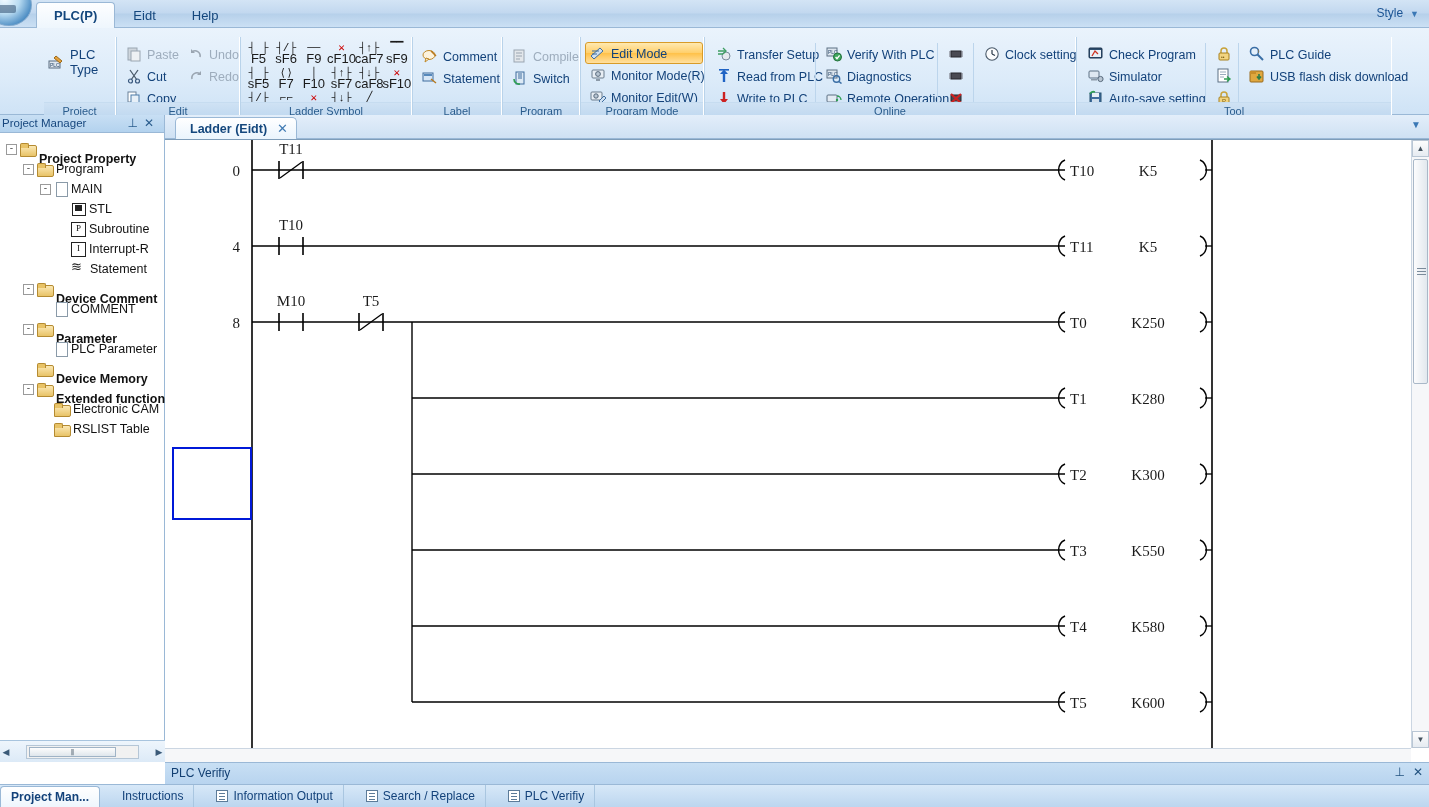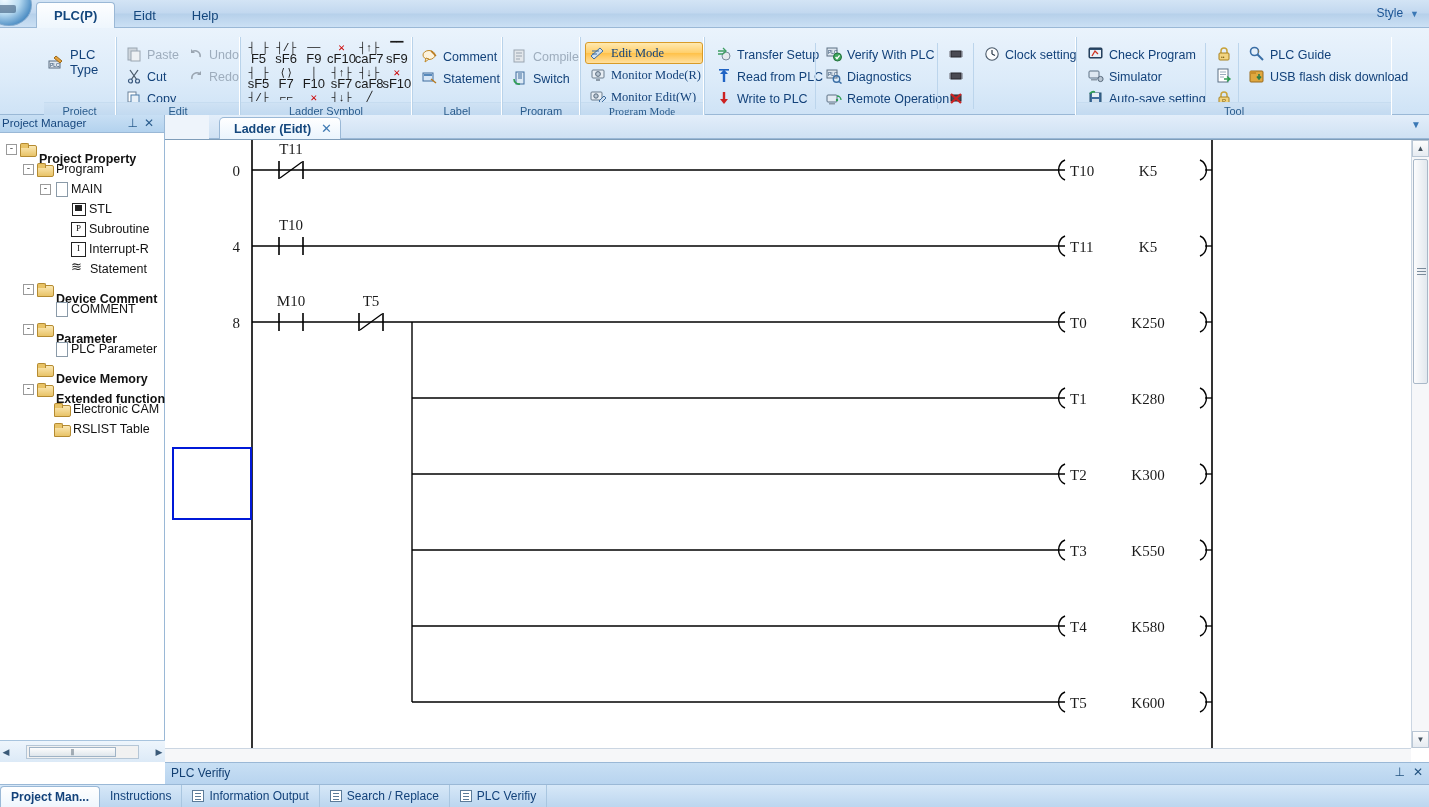--- a/index.html
+++ b/index.html
@@ -168,21 +168,20 @@
 
   
   .docarea {
     position: absolute; left: 165px; top: 115px; right: 0; bottom: 45px;
     background: #eef4fb;
   }
   .tabstrip {
     position: relative; height: 24px;
     background: linear-gradient(to bottom,#e3eefa,#cfe1f3);
     border-bottom: 1px solid #9ab8d6;
-    margin-left: 44px;
   }
   .doctab {
     position:absolute; left: 10px; top: 2px; height: 22px; display:flex; align-items:center;
     padding: 0 8px 0 14px; background: linear-gradient(to bottom,#ffffff,#eaf4fd);
     border:1px solid #9ab8d6; border-bottom:none; border-radius: 5px 5px 0 0;
     font-size: 12.5px; font-weight: bold; color:#14477d; cursor: default;
   }
   .doctab .x { margin-left: 10px; color:#3f7ab3; font-size: 13px; font-weight: normal; cursor:pointer; }
   .tabstrip .dropdown {
     position:absolute; right: 8px; top: 4px; color:#3a78b5; font-size: 10px; cursor:default;
@@ -235,21 +234,21 @@
   }
   .outpanel .ptitle {
     position:absolute; left:6px; top:3px; font-size:12px; color:#123f72;
   }
   .outpanel .tools { position:absolute; right:6px; top:2px; color:#22527f; font-size:12px; }
   .outpanel .tools span { margin-left: 8px; cursor:default; }
 
   .bottombar {
     position:absolute; left:0; right:0; bottom:0; height:23px;
     background: linear-gradient(to bottom,#d7e8f8,#bcd6ef);
-    border-top:1px solid #9ab8d6; display:flex; align-items:stretch;
+    border-top:1px solid #9ab8d6; display:flex; align-items:stretch;gap:12px;
   }
   .btab {
     display:flex; align-items:center; gap:5px; padding: 0 10px;
     font-size:12px; color:#13427a; cursor:default; border-right:1px solid #a9c6e0;
   }
   .btab.active {
     background: linear-gradient(to bottom,#ffffff,#eef6fd);
     border-top:1px solid #9ab8d6; border-left:1px solid #9ab8d6; border-right:1px solid #9ab8d6;
     border-radius: 4px 4px 0 0; font-weight: bold; margin-top:1px;
   }
@@ -473,21 +472,21 @@
               <path d="M6 4 h4 M6 6 h4 M6 8 h4" stroke="#3f6d9e"></path>
               <path d="M2 9 A5 5 0 0 0 8 14" stroke="#2e9e52" fill="none" stroke-width="1.6"></path>
             </svg>
           </span>
           <span>Switch</span>
         </div>
       </div>
       <div class="gtitle">Program</div>
     </div>
 
-    <div class="rgroup" style="left:536px; width:124px;font-family:Liberation Serif, serif;">
+    <div class="rgroup" style="left:536px; width:124px;">
       <div class="gbody" style="padding:3px 0 0 4px;">
         <div class="rbtn sel">
           <span class="ico">
             <svg width="16" height="16" viewBox="0 0 16 16">
               <path d="M1 11 L10 3 L13 6 L4 14 Z" fill="#cfe0f1" stroke="#3f6d9e"></path>
               <path d="M2 6 h7 M2 9 h5" stroke="#3f6d9e"></path>
             </svg>
           </span>
           <span>Edit Mode</span>
         </div>
@@ -618,20 +617,21 @@
             <span class="ico">
               <svg width="16" height="16" viewBox="0 0 16 16">
                 <circle cx="8" cy="8" r="6.2" fill="#fbfcfd" stroke="#4a5a6a" stroke-width="1.1"></circle>
                 <path d="M8 8 L8 4 M8 8 L11 9.5" stroke="#2a3a4a" stroke-width="1.2"></path>
               </svg>
             </span>
             <span>Clock setting</span>
           </div>
         </div>
       </div>
+      <div class="gtitle">Online</div>
     </div>
 
     <div class="rgroup" style="left:1032px; width:316px;">
       <div class="gbody">
         <div style="position:absolute; left:6px; top:4px;">
           <div class="rbtn">
             <span class="ico">
               <svg width="16" height="16" viewBox="0 0 16 16">
                 <rect x="1" y="2" width="13" height="10" rx="1" fill="#2f4f70" stroke="#1d3consumer"></rect>
                 <rect x="1" y="2" width="13" height="10" rx="1" fill="#2f4f70" stroke="#1d354e"></rect>

